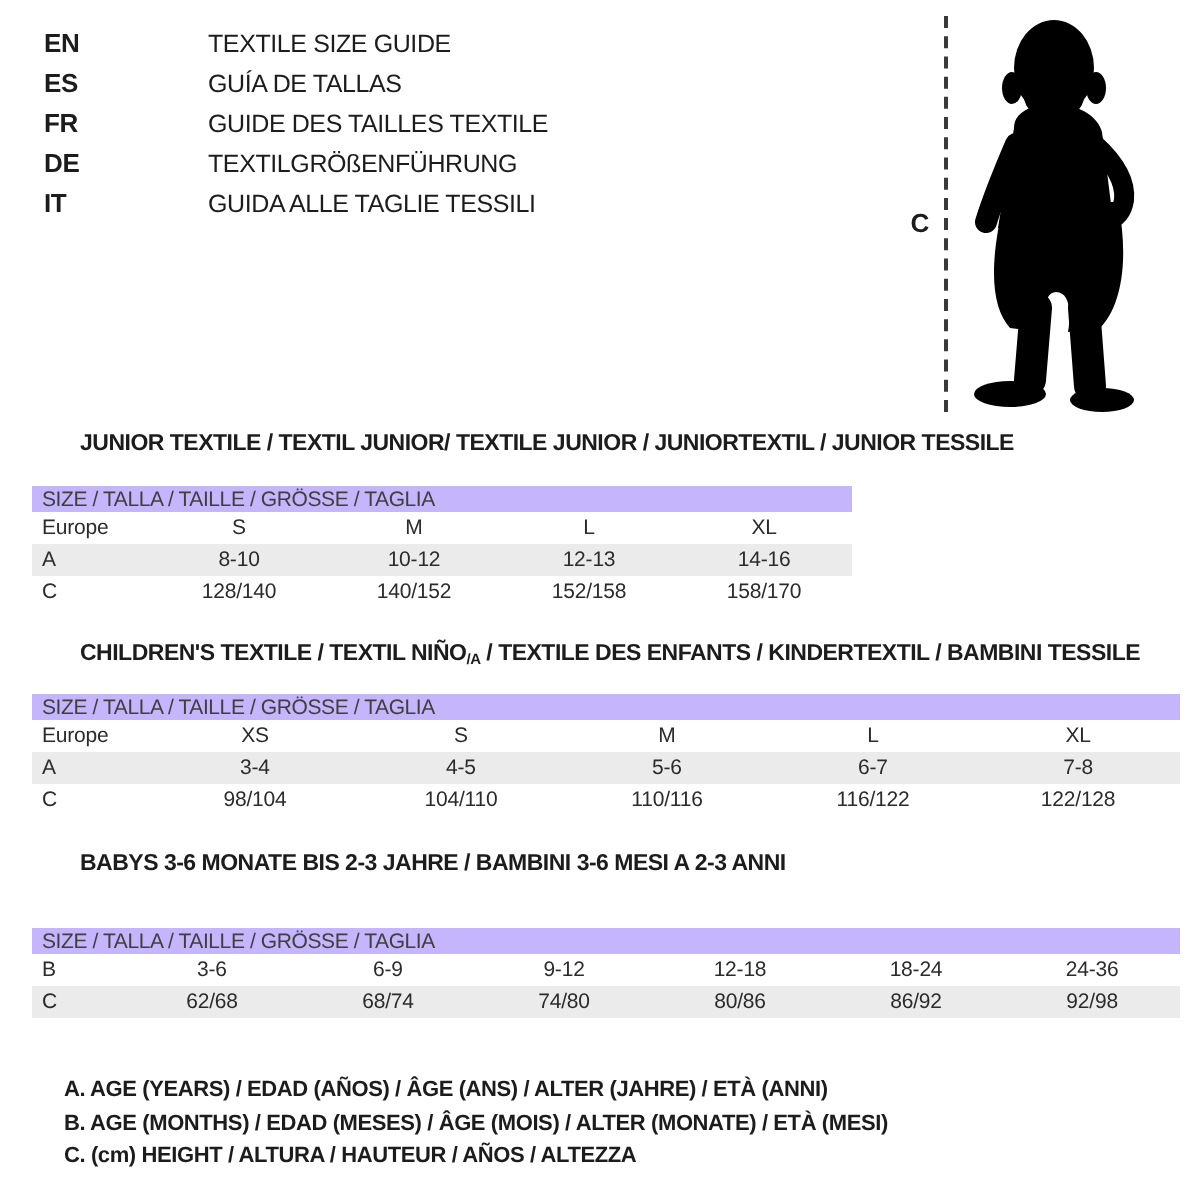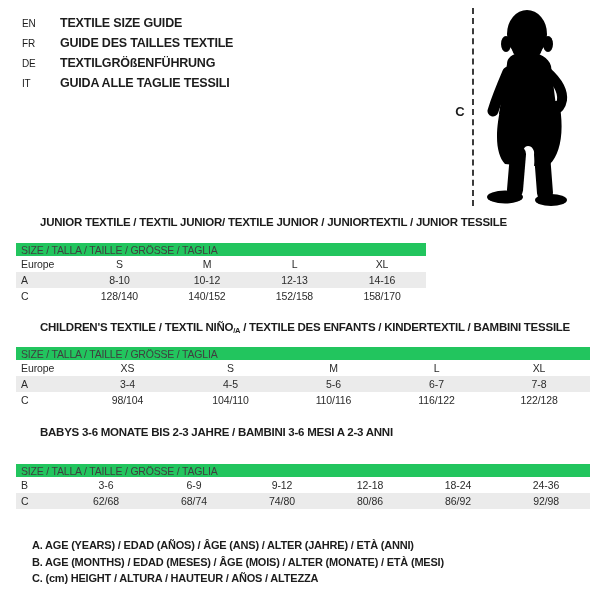--- a/index.html
+++ b/index.html
@@ -4,42 +4,42 @@
 <style>
   html,body { margin:0; padding:0; background:#fff; }
   .page {
     position:relative; width:600px; height:600px; background:#ffffff; overflow:hidden;
     font-family:"Liberation Sans","DejaVu Sans",sans-serif; color:#1c1c1c;
   }
 
   
   .langs { position:absolute; left:22px; top:12px; }
   .lang-row { height:20px; line-height:20px; white-space:nowrap; }
-  .lang-code { display:inline-block; width:38px; font-weight:normal; font-size:10px; letter-spacing:-0.2px; }
-  .lang-title { font-weight:bold; font-size:12.5px; letter-spacing:-0.2px; }
+  .lang-code { display:inline-block; width:38px; font-weight:bold; font-size:13px; letter-spacing:-0.2px; }
+  .lang-title { font-weight:normal; font-size:12.5px; letter-spacing:-0.2px;margin-left:44px; }
 
   
   .measure-line { position:absolute; left:472px; top:8px; height:198px; width:0; border-left:2.5px dashed #3a3a3a; }
   .measure-label { position:absolute; left:451px; top:104px; width:18px; text-align:center; font-weight:bold; font-size:13px; }
   .baby-svg { position:absolute; left:482px; top:6px; }
 
   
   .section-title { position:absolute; left:20px; font-weight:bold; font-size:11.5px; letter-spacing:-0.25px; white-space:nowrap;margin-left:20px; }
   .t1-title { top:216px; }
   .t2-title { top:321px; }
   .t3-title { top:424px; line-height:16px; }
   .sub { font-size:7.5px; vertical-align:-2px; }
 
   
   .size-table { position:absolute; left:16px; border-collapse:collapse; table-layout:fixed; }
   .t1 { top:243px; width:410px; }
   .t2 { top:347px; width:574px; }
   .t3 { top:464px; width:574px; }
   .size-table th.bar-cell {
-    background:#22c55e; color:#3f3f3f; font-weight:normal; text-align:left;
+    background:#c4b5fd; color:#3f3f3f; font-weight:normal; text-align:left;
     font-size:10.5px; height:13px; padding:0 0 0 5px; letter-spacing:-0.2px; white-space:nowrap;
   }
   .size-table td {
     font-size:10.5px; color:#2b2b2b; text-align:center; height:16px; padding:0;
     letter-spacing:-0.1px; white-space:nowrap;
   }
   .size-table td.rl { text-align:left; padding-left:5px; }
   .size-table tr.shaded td { background:#ebebeb; }
 
   
@@ -47,20 +47,23 @@
   .note { font-weight:bold; font-size:11px; height:16.5px; line-height:16.5px; letter-spacing:-0.2px; white-space:nowrap;margin-left:12px; }
 </style>
 </head>
 <body>
 
 <div class="page">
 
   <div class="langs">
     <div class="lang-row">
       <span class="lang-code">EN</span><span class="lang-title">TEXTILE SIZE GUIDE</span>
+    </div>
+    <div class="lang-row">
+      <span class="lang-code">ES</span><span class="lang-title">GUÍA DE TALLAS</span>
     </div>
     <div class="lang-row">
       <span class="lang-code">FR</span><span class="lang-title">GUIDE DES TAILLES TEXTILE</span>
     </div>
     <div class="lang-row">
       <span class="lang-code">DE</span><span class="lang-title">TEXTILGRÖßENFÜHRUNG</span>
     </div>
     <div class="lang-row">
       <span class="lang-code">IT</span><span class="lang-title">GUIDA ALLE TAGLIE TESSILI</span>
     </div>

